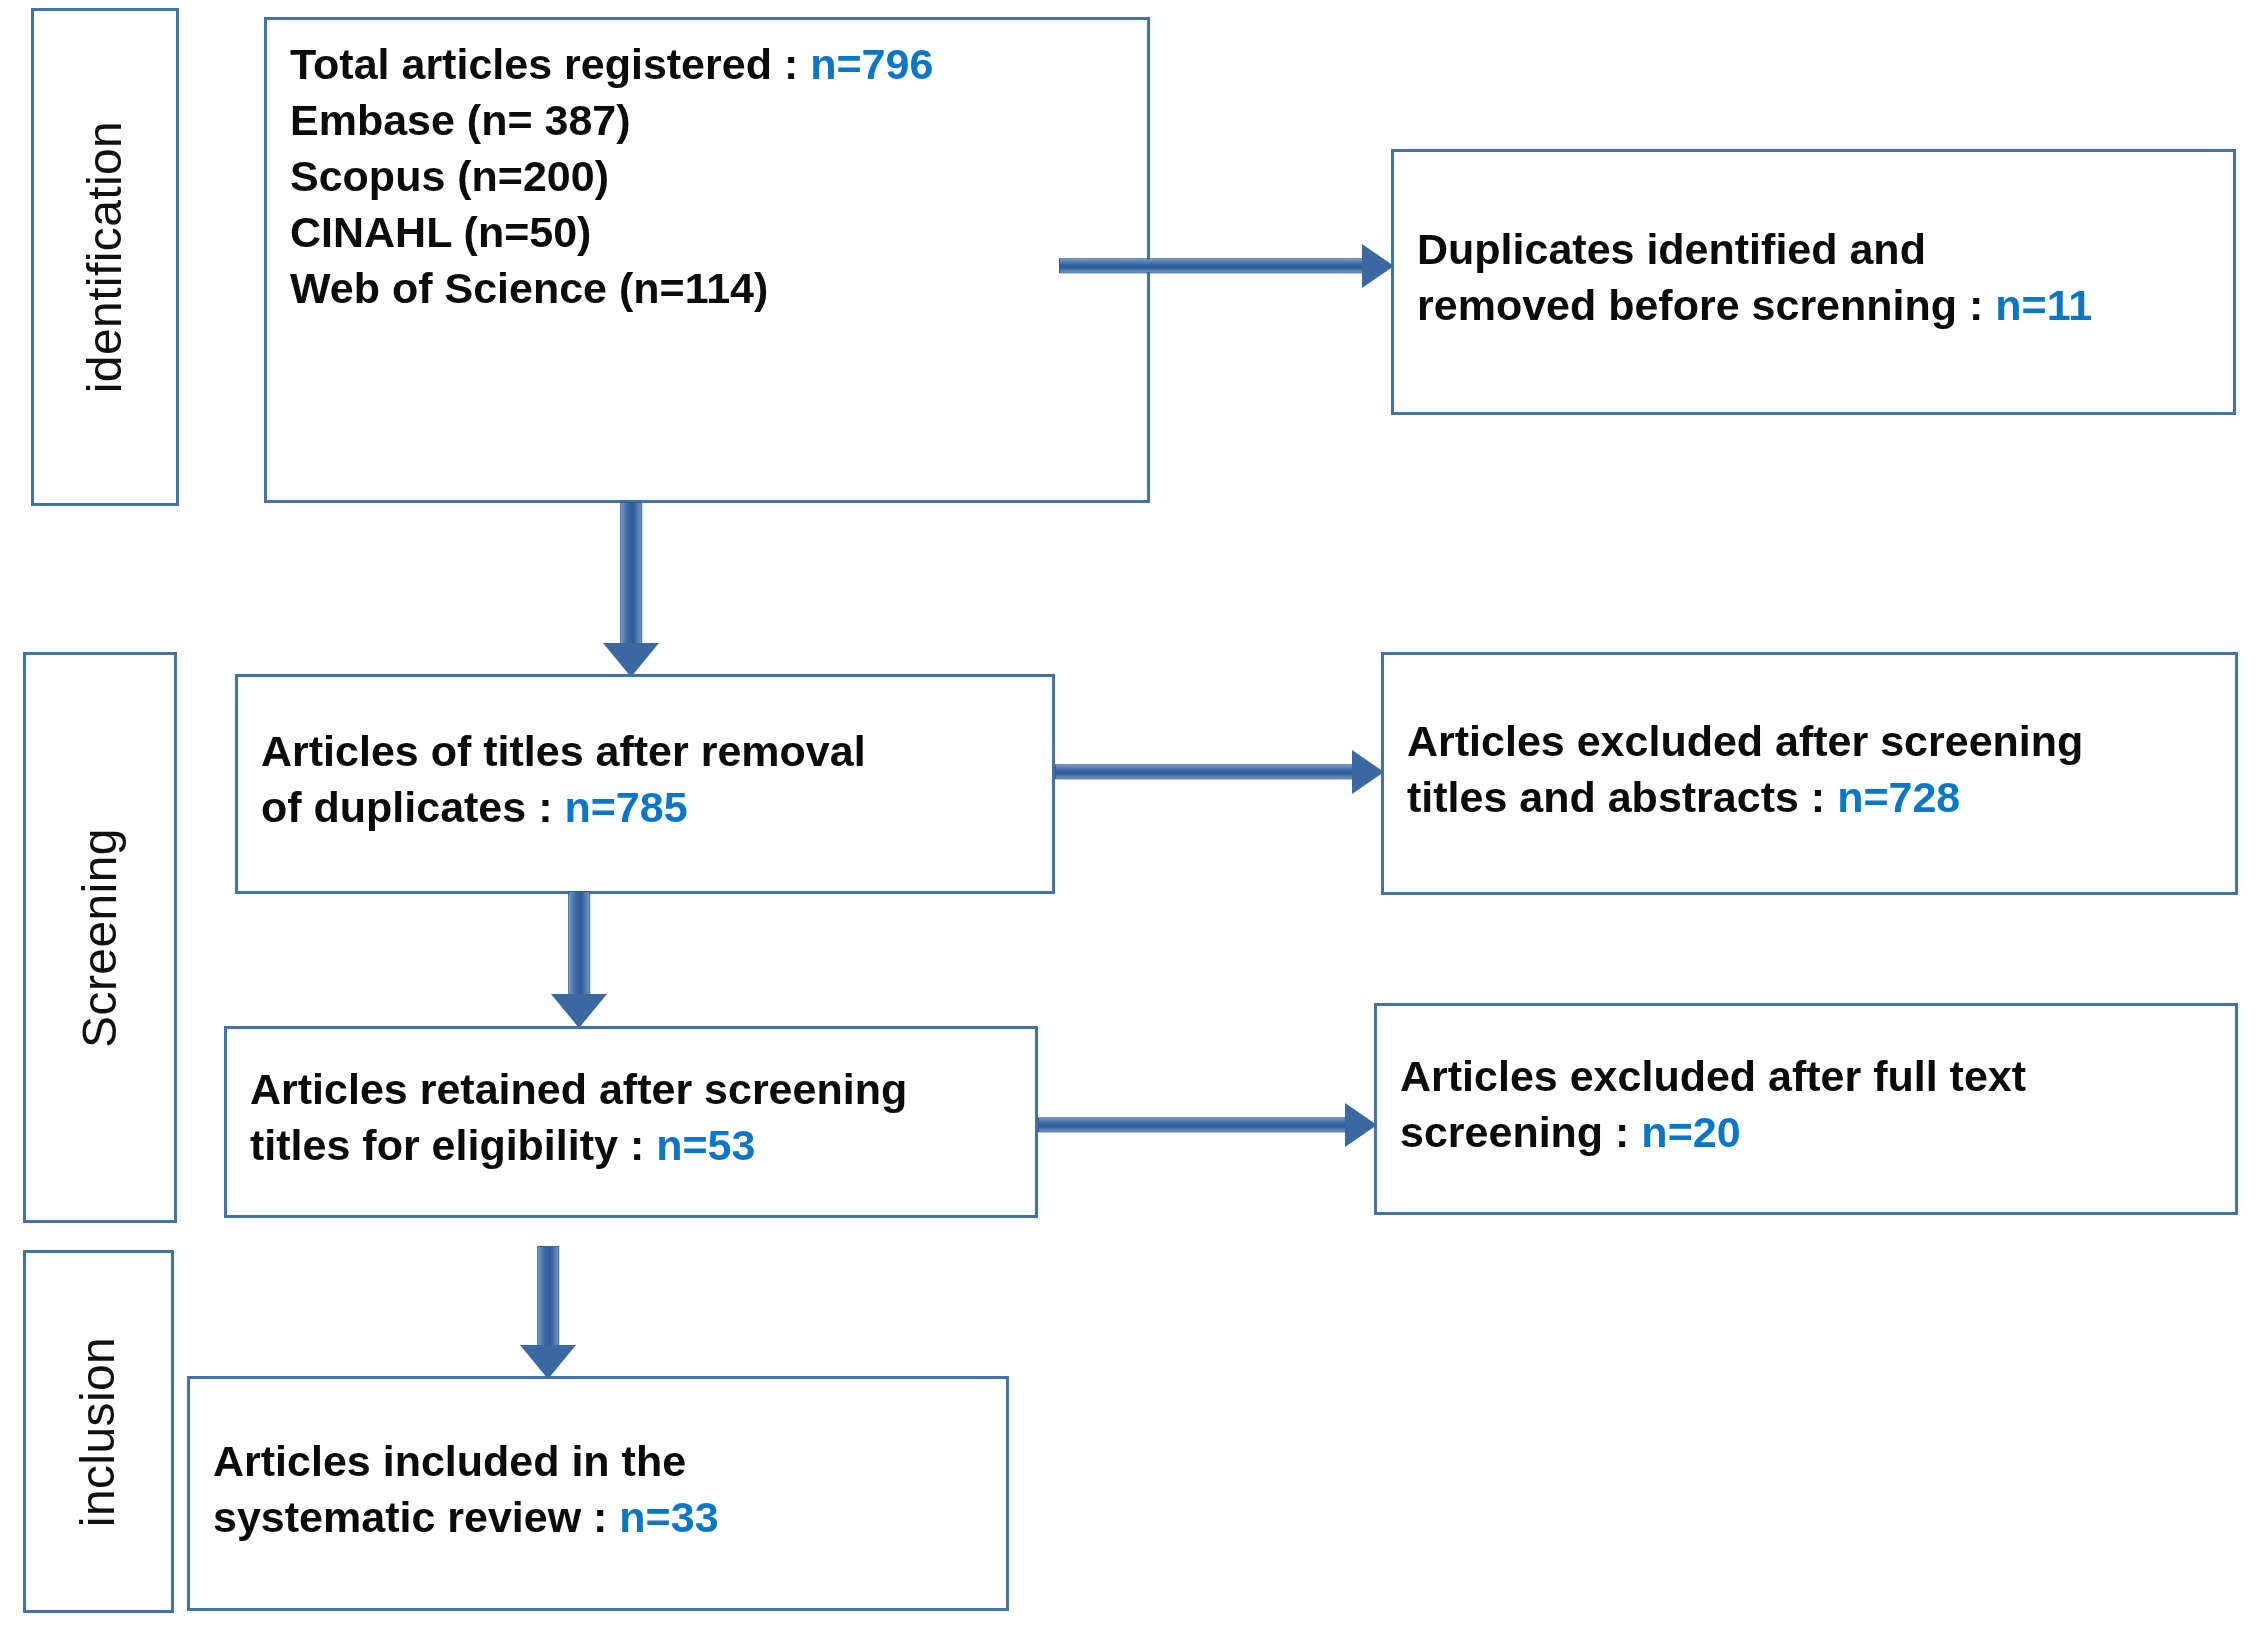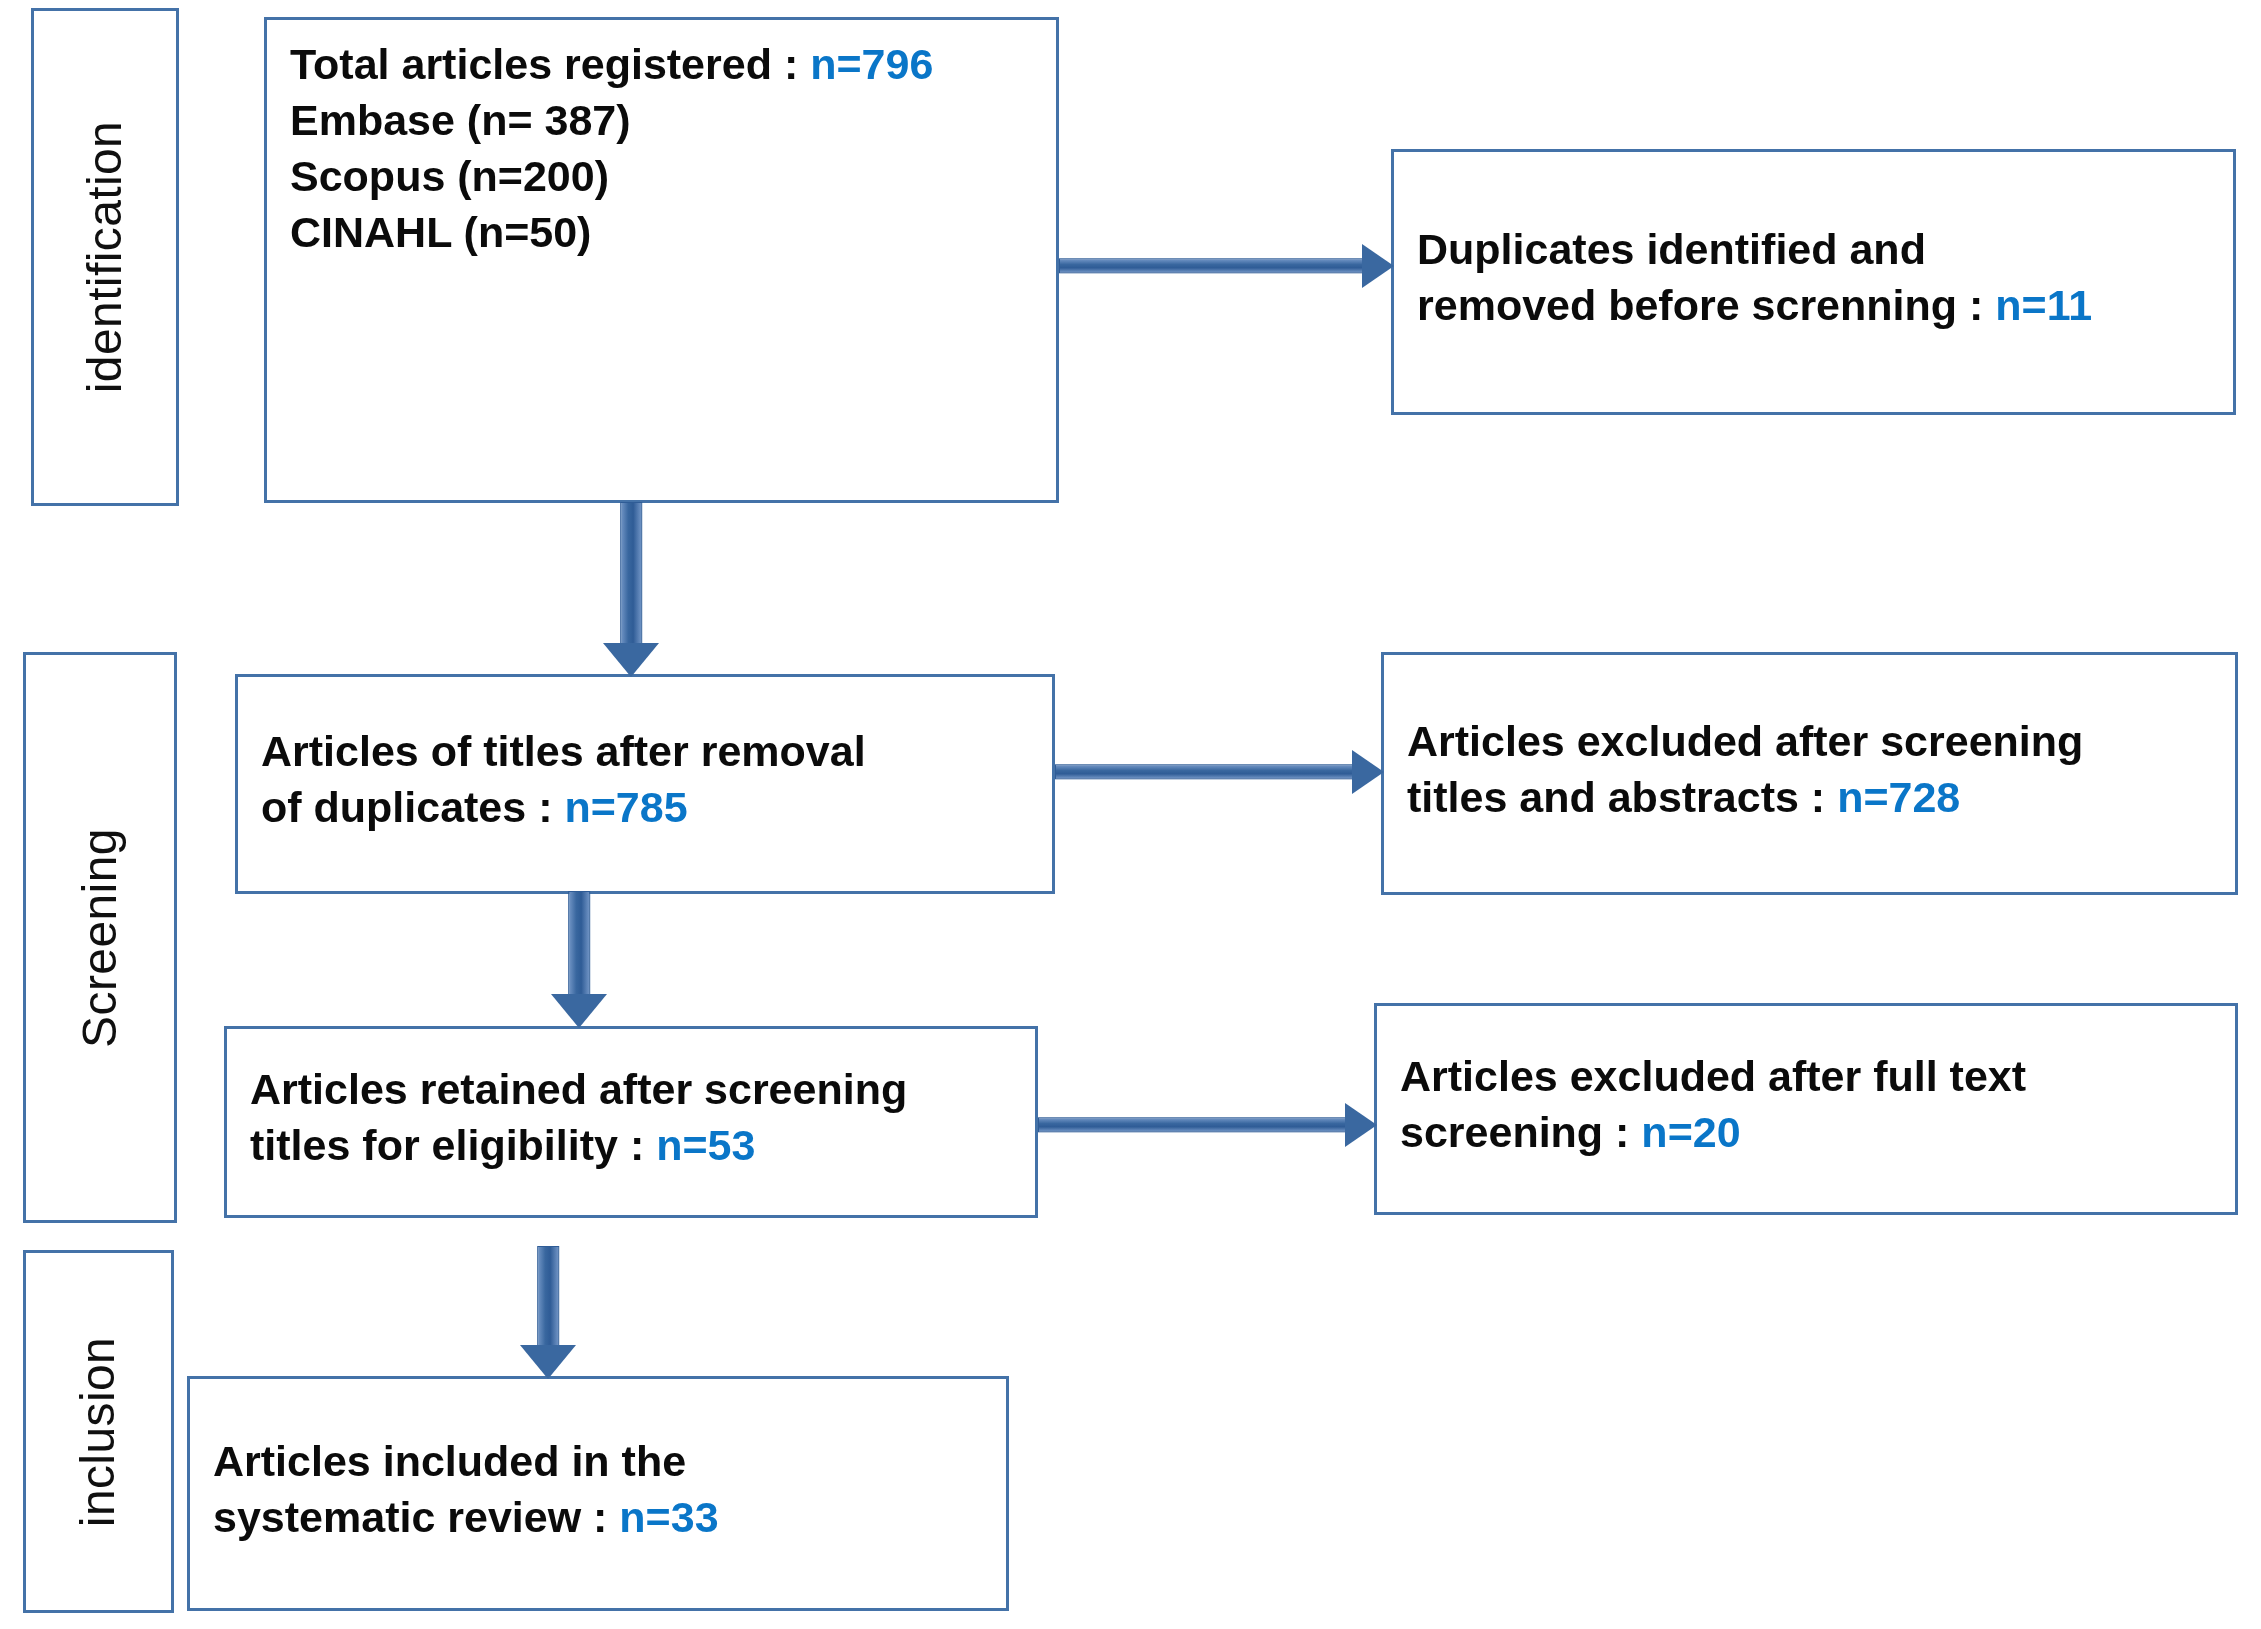--- a/index.html
+++ b/index.html
@@ -130,26 +130,27 @@
   </div>
 
   <div class="stage-label" style="left:23px; top:652px; width:154px; height:571px;">
     <span class="vtext">Screening</span>
   </div>
 
   <div class="stage-label" style="left:23px; top:1250px; width:151px; height:363px;">
     <span class="vtext">inclusion</span>
   </div>
 
-  <div class="box" style="left:264px; top:17px; width:795px; height:486px;">
+  <div class="box" style="left:264px; top:17px; width:886px; height:486px;">
     <div class="content">
       <div class="line"><span>Total articles registered : </span><span class="num">n=796</span></div>
       <div class="line">Embase (n= 387)</div>
       <div class="line">Scopus (n=200)</div>
       <div class="line">CINAHL (n=50)</div>
+      <div class="line">Web of Science (n=114)</div>
     </div>
   </div>
 
   <div class="box" style="left:1391px; top:149px; width:845px; height:266px;">
     <div class="content centered">
       <div class="line">Duplicates identified and</div>
       <div class="line"><span>removed before screnning : </span><span class="num">n=11</span></div>
     </div>
   </div>
 

